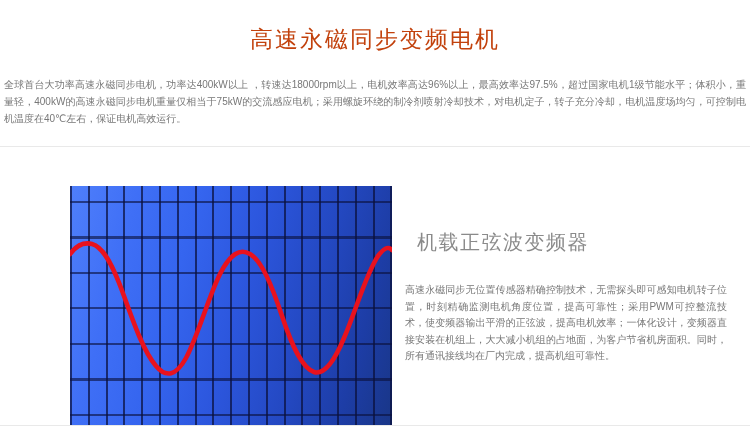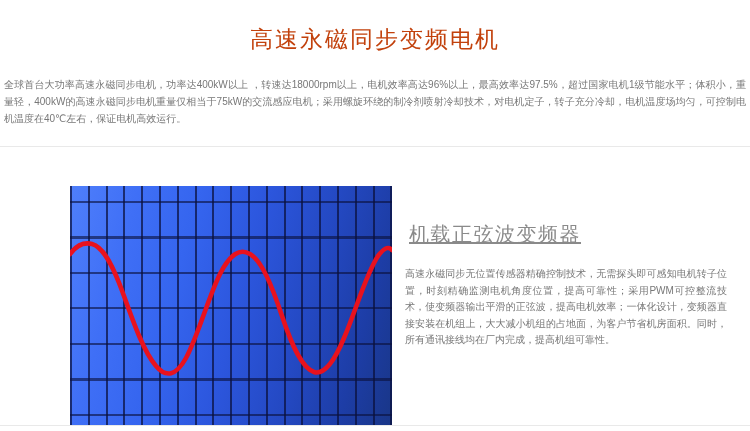--- a/index.html
+++ b/index.html
@@ -110,28 +110,27 @@
   }
 
   
   .feature-text {
     position: absolute;
     left: 405px;
     top: 48px;
     width: 322px;
   }
   .feature-title {
-    margin: 4px;
+    margin: 12px;
     font-size: 20px;
     font-weight: 400;
     color: #8a8a8a;
     letter-spacing: 1.5px;
     line-height: 1.2;
     font-family: "Liberation Serif", "DejaVu Serif", serif;
-    text-decoration: underline;
   }
   .feature-body {
     margin: 0;
     padding-top: 16px;
     font-size: 10px;
     line-height: 16.5px;
     color: #777777;
     text-align: justify;
   }
 </style>

